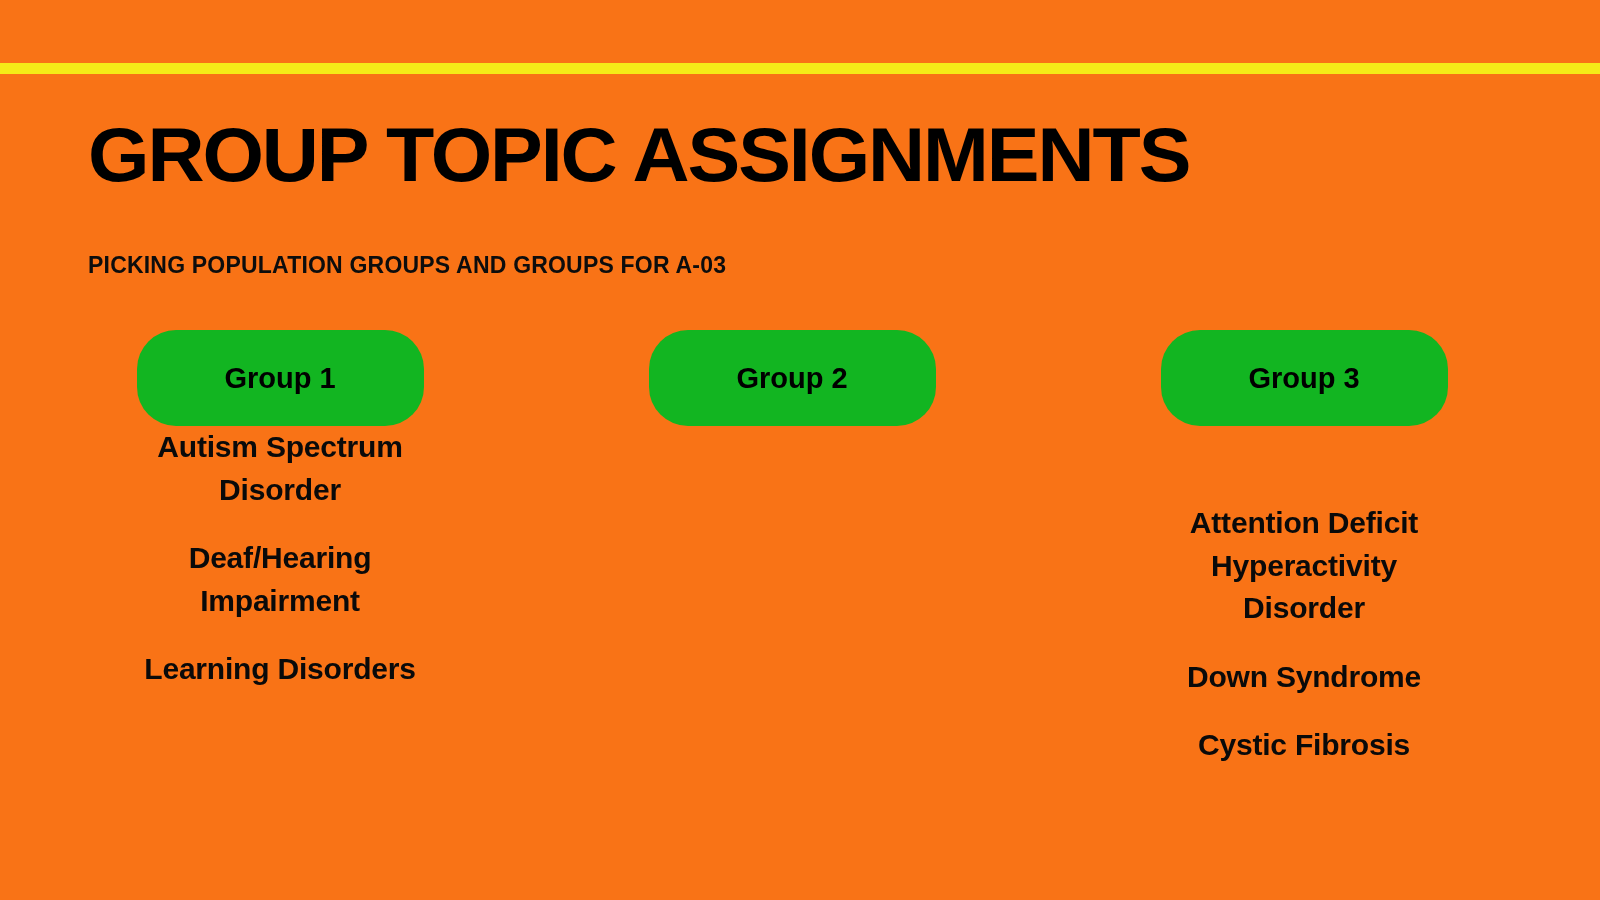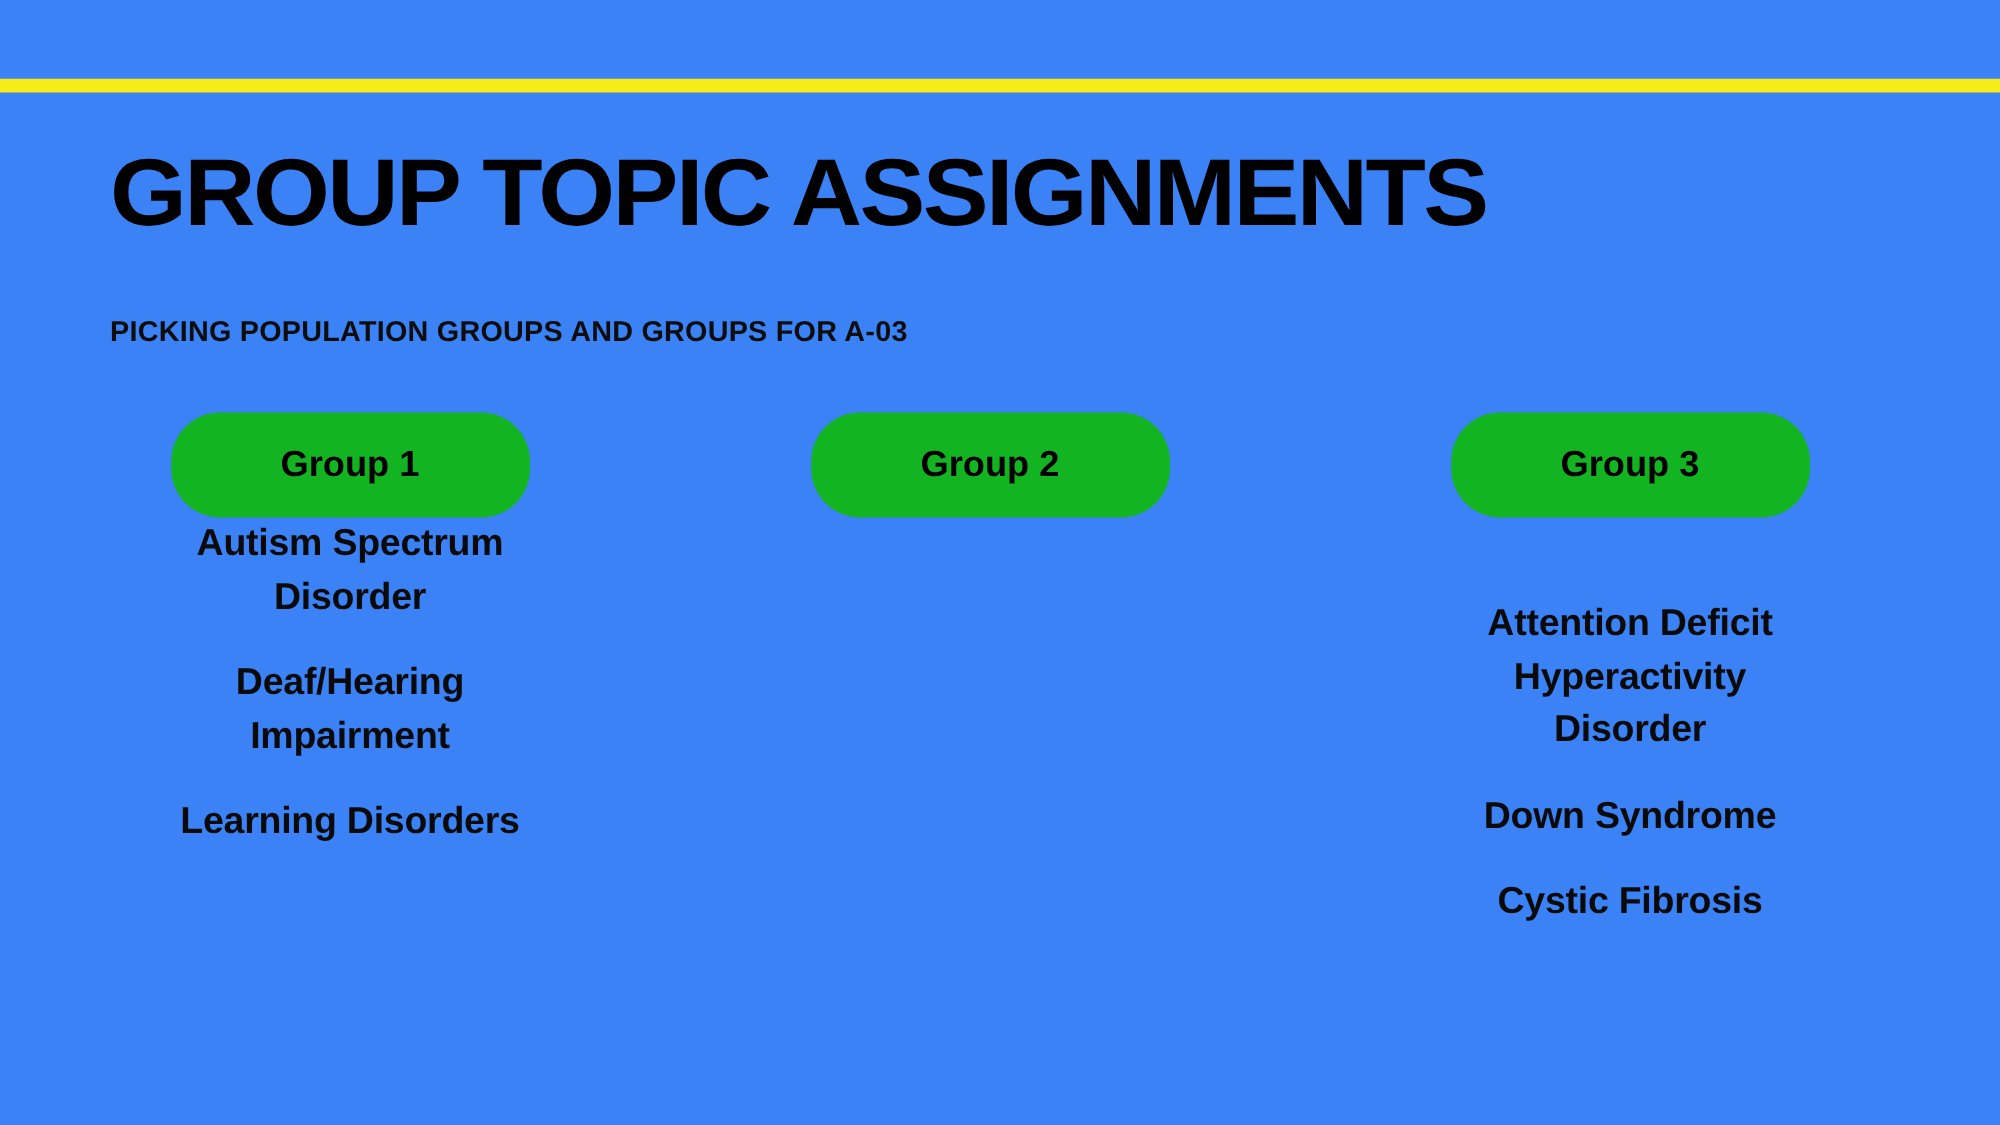--- a/index.html
+++ b/index.html
@@ -10,21 +10,21 @@
     width: 1600px;
     height: 900px;
     background: #fbfbfa;
     font-family: "Liberation Sans", sans-serif;
     overflow: hidden;
     position: relative;
   }
   .slide {
     position: absolute;
     inset: 0;
-    background: #3b82f6;
+    background: #f97316;
   }
   .top-rule {
     position: absolute;
     left: 0;
     right: 0;
     top: 63px;
     height: 11px;
     background: #f5ec18;
   }
   .title {
@@ -63,25 +63,25 @@
     justify-content: flex-start;
   }
   .column {
     width: 512px;
     display: flex;
     flex-direction: column;
     align-items: center;
   }
   .column.col-0 { margin-left: 24px; }
   .column.col-1 { margin-left: 0px; }
-  .column.col-2 { margin-left: 0px; }
+  .column.col-2 { margin-left: 0px; gap: 12px; }
 
   .pill {
     width: 287px;
-    height: 84px;
+    height: 96px;
     border-radius: 39px;
     background: #12b521;
     display: flex;
     align-items: center;
     justify-content: center;
     font-size: 29px;
     font-weight: bold;
     color: #000000;
     letter-spacing: 0px;
   }

